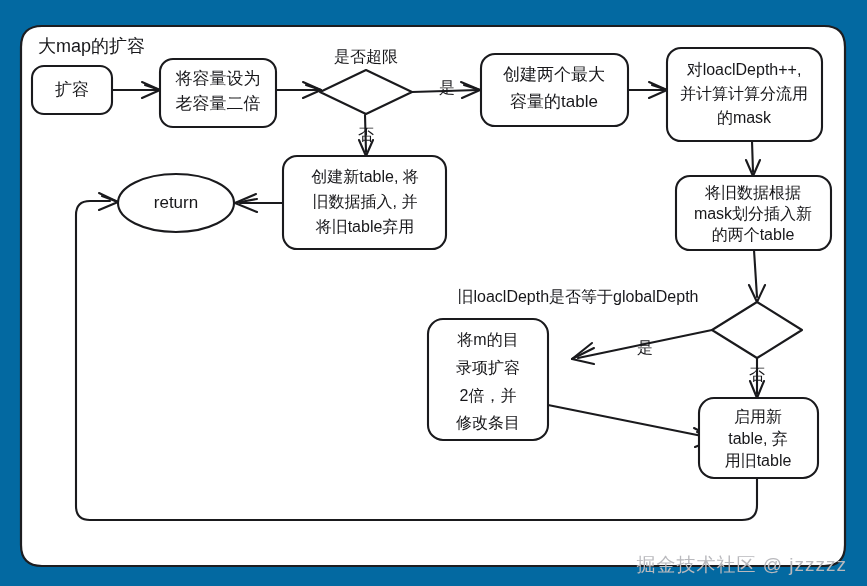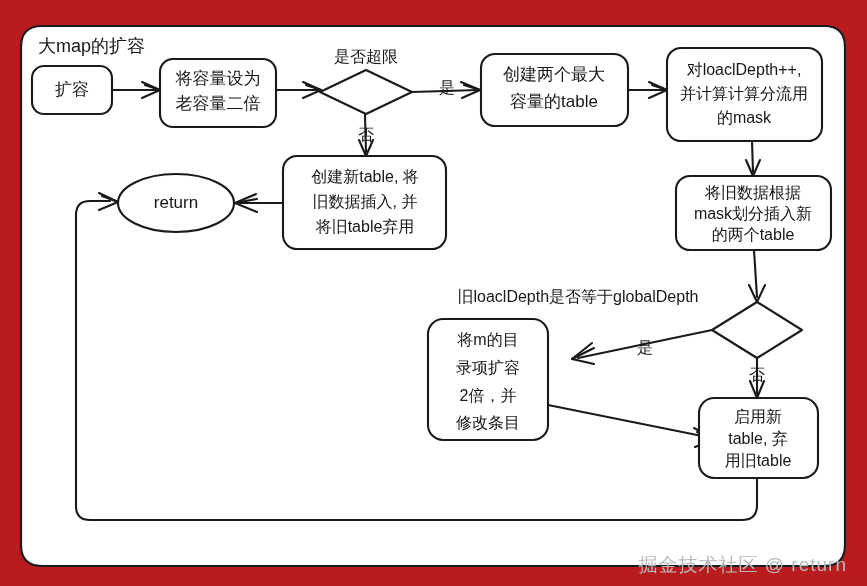--- a/index.html
+++ b/index.html
@@ -11,21 +11,21 @@
     width: 867px;
     height: 586px;
     font-family: "Liberation Sans", "DejaVu Sans", sans-serif;
     overflow: hidden;
     position: relative;
   }
   #stage {
     position: relative;
     width: 867px;
     height: 586px;
-    background: #b91c1c;
+    background: #0369a1;
   }
   #flow-svg {
     position: absolute;
     left: 0;
     top: 0;
     width: 867px;
     height: 586px;
   }
   .node-text {
     font-family: "Liberation Sans", "DejaVu Sans", sans-serif;
@@ -237,15 +237,15 @@
       <text class="node-text" x="365" y="228" font-size="16">将旧table弃用</text>
     </g>
 
     <g>
       <ellipse class="shape" cx="176" cy="203" rx="58" ry="29"></ellipse>
       <text class="node-text" x="176" y="204" font-size="17">return</text>
     </g>
 
   </svg>
 
-  <div class="watermark">掘金技术社区 @ return</div>
+  <div class="watermark">掘金技术社区 @ jzzzzz</div>
 
 </div>
 
 </body></html>

